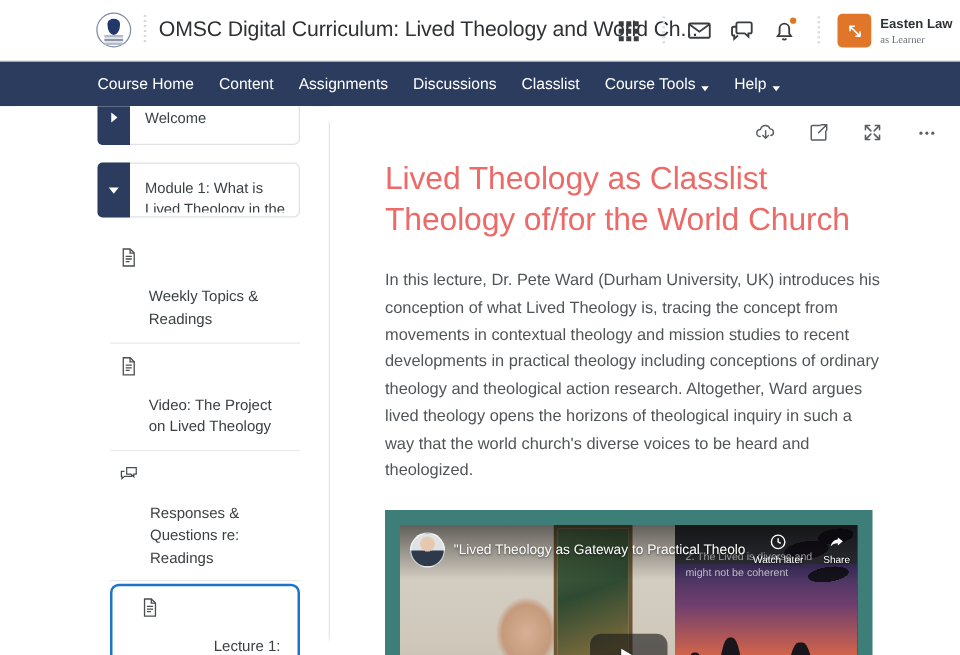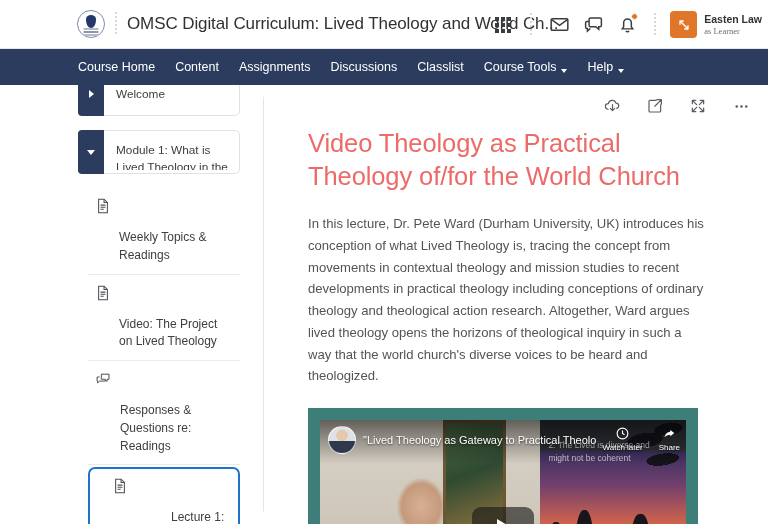--- a/index.html
+++ b/index.html
@@ -576,21 +576,21 @@
         <span class="cticon">
           <svg width="19" height="19" viewBox="0 0 24 24" fill="#5a5e62">
             <circle cx="6" cy="12" r="1.6"></circle>
               <circle cx="12" cy="12" r="1.6"></circle>
               <circle cx="18" cy="12" r="1.6"></circle>
           </svg>
         </span>
       </div>
 
       <div class="content-scroll">
-        <h1 class="lesson-title">Video Theology as Practical Theology of/for the World Church</h1>
+        <h1 class="lesson-title">Lived Theology as Classlist Theology of/for the World Church</h1>
         <p class="lesson-body">In this lecture, Dr. Pete Ward (Durham University, UK) introduces his conception of what Lived Theology is, tracing the concept from movements in contextual theology and mission studies to recent developments in practical theology including conceptions of ordinary theology and theological action research. Altogether, Ward argues lived theology opens the horizons of theological inquiry in such a way that the world church's diverse voices to be heard and theologized.</p>
 
         <div class="video-frame">
           <div class="video-inner">
             <div class="vbg">
               <div class="vroom"></div>
               <div class="vslide">
                 <div class="palm"></div>
                 <div class="slide-text">2. The Lived is diverse and might not be coherent</div>
                 <i class="fig" style="left:6%;width:11%;height:40%;border-radius:42% 42% 8% 8%;"></i>

